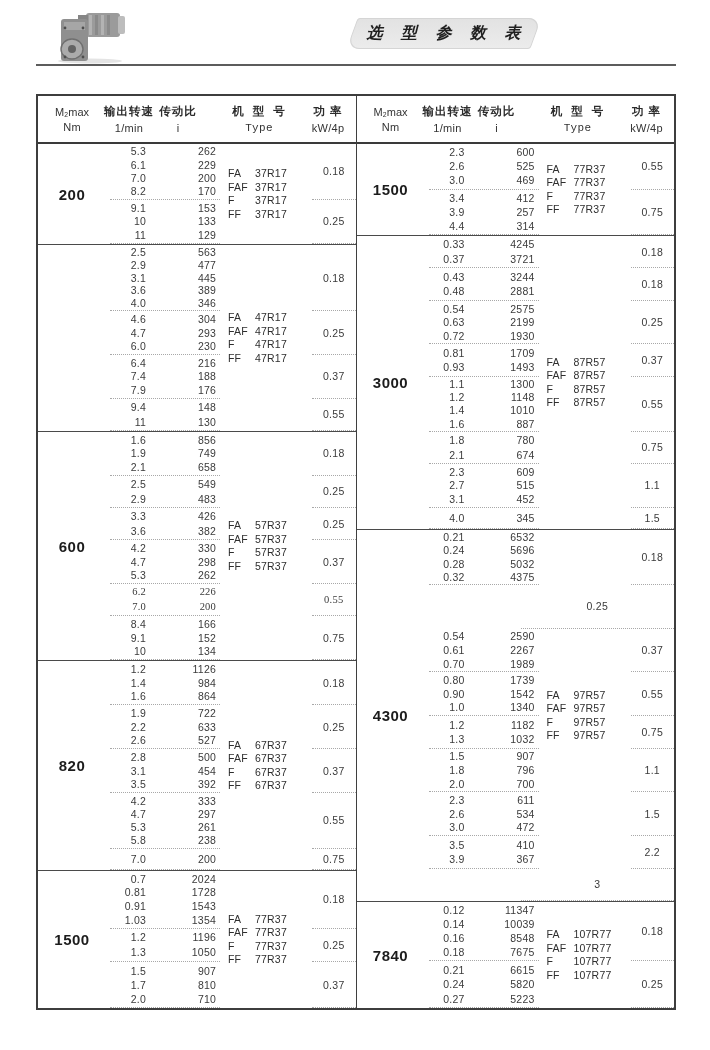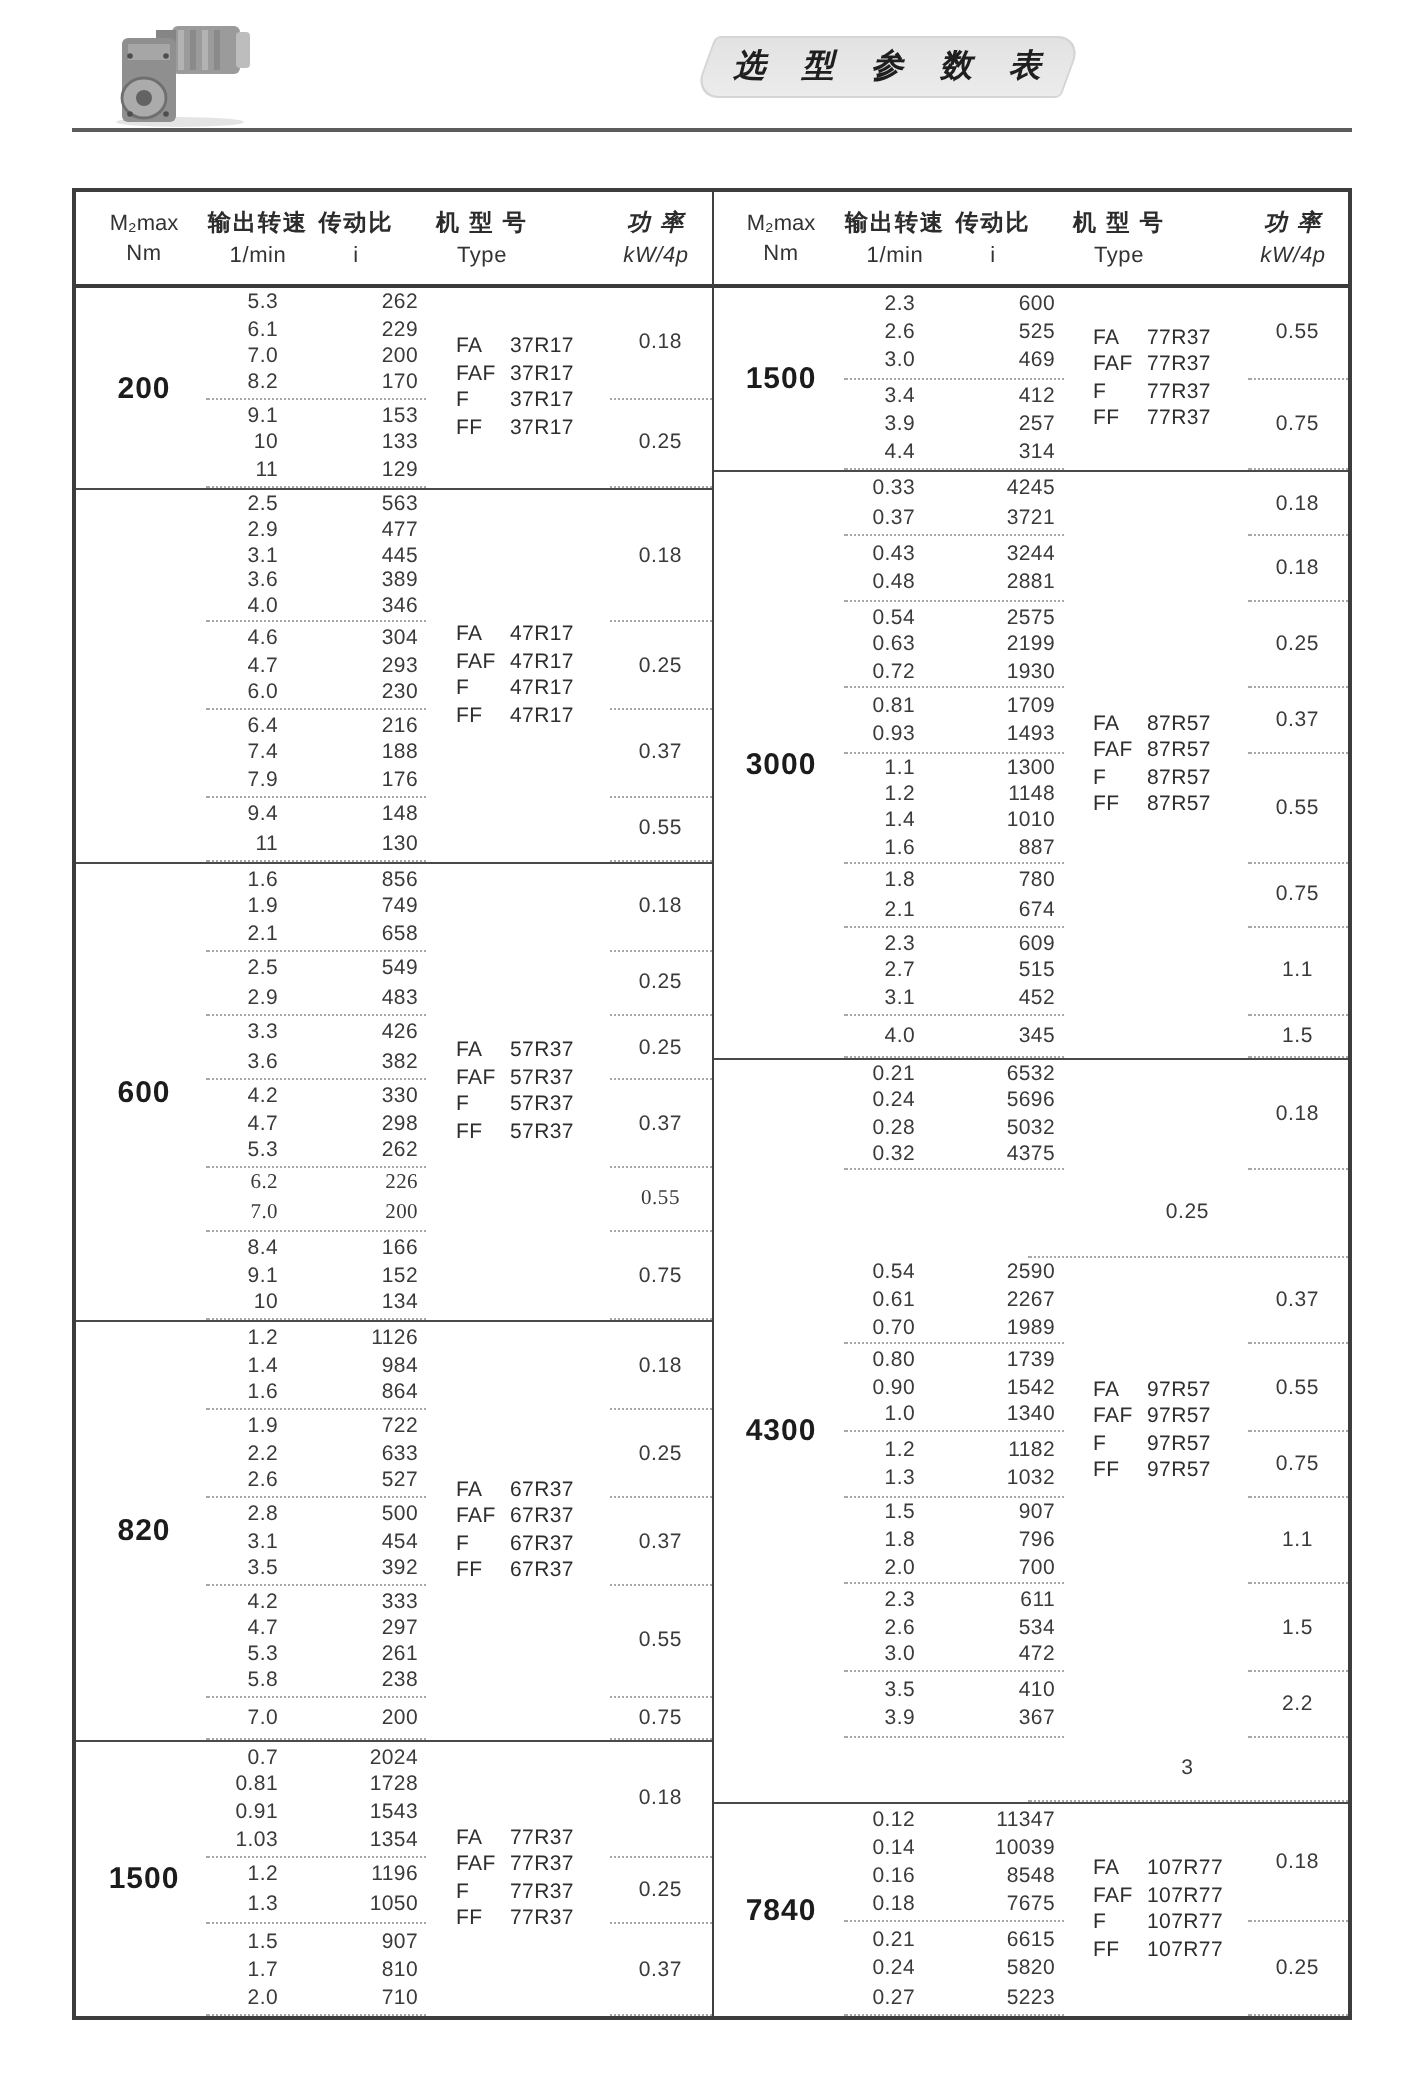--- a/index.html
+++ b/index.html
@@ -18,36 +18,36 @@
   .toprule{position:absolute;left:36px;top:64px;width:640px;height:2.4px;background:#5c5c5c;}
   
   .ptable{position:absolute;left:36px;top:94px;width:640px;
           border:2px solid #3d3d3d;display:flex;box-sizing:border-box;}
   .half{flex:1;min-width:0;}
   .half.left{border-right:1.6px solid #3f3f3f;}
   .thead{position:relative;height:46px;border-bottom:2px solid #3a3a3a;}
   .hcol{position:absolute;top:0;height:100%;display:flex;flex-direction:column;
         justify-content:center;align-items:center;gap:3px;text-align:center;}
   .hc1{left:0;width:68px;}  .hc2{left:54px;width:74px;align-items:center;}
-  .hc3{left:109px;width:62px;} .hc4{left:154px;width:98px;}
-  .hc5{left:261px;width:58px;font-style:italic;}
+  .hc3{left:109px;width:62px;} .hc4{left:172px;width:98px;font-family:Liberation Mono, monospace;}
+  .hc5{left:261px;width:58px;}
   .hl1{font-size:11.5px;font-weight:bold;letter-spacing:1px;color:#2c2c2c;white-space:nowrap;}
   .hc1 .hl1{font-weight:normal;letter-spacing:0;font-size:11px;color:#333;}
   .hl2{font-size:11px;color:#333;letter-spacing:0.3px;}
   .tbody{height:864px;display:flex;flex-direction:column;}
   .group{position:relative;display:flex;flex-direction:column;box-sizing:border-box;min-height:0;}
   .group:not(:last-child){border-bottom:1px solid #4a4a4a;}
   .tq{position:absolute;left:0;top:0;bottom:0;width:68px;display:flex;
       align-items:center;justify-content:center;font-weight:bold;font-size:15px;
       color:#1c1c1c;letter-spacing:0.5px;}
   .type{position:absolute;left:190px;top:50%;transform:translateY(-50%);width:102px;
         font-size:10.5px;color:#2e2e2e;letter-spacing:0.2px;}
   .type .tl{display:flex;line-height:13.5px;white-space:nowrap;}
   .type .pfx{width:27px;flex:0 0 27px;}
-  .sub{display:flex;padding-left:29px;min-height:0;box-sizing:border-box;margin-left:36px;}
+  .sub{display:flex;padding-left:72px;min-height:0;box-sizing:border-box;}
   .sr{width:110px;flex:0 0 110px;display:flex;flex-direction:column;
       justify-content:space-evenly;box-sizing:border-box;}
   .gap{width:92px;flex:0 0 92px;}
   .pw{flex:1;display:flex;align-items:center;justify-content:center;
       font-size:10.5px;color:#3a3a3a;letter-spacing:0.3px;}
   .sub:not(:last-child) .sr,
   .sub:not(:last-child) .pw{border-bottom:1px dotted #a8a8a8;}
   .line{display:flex;font-size:10.5px;color:#3a3a3a;letter-spacing:0.2px;line-height:12px;}
   .speed{width:36px;flex:0 0 36px;text-align:right;}
   .ratio{width:70px;flex:0 0 70px;text-align:right;}

